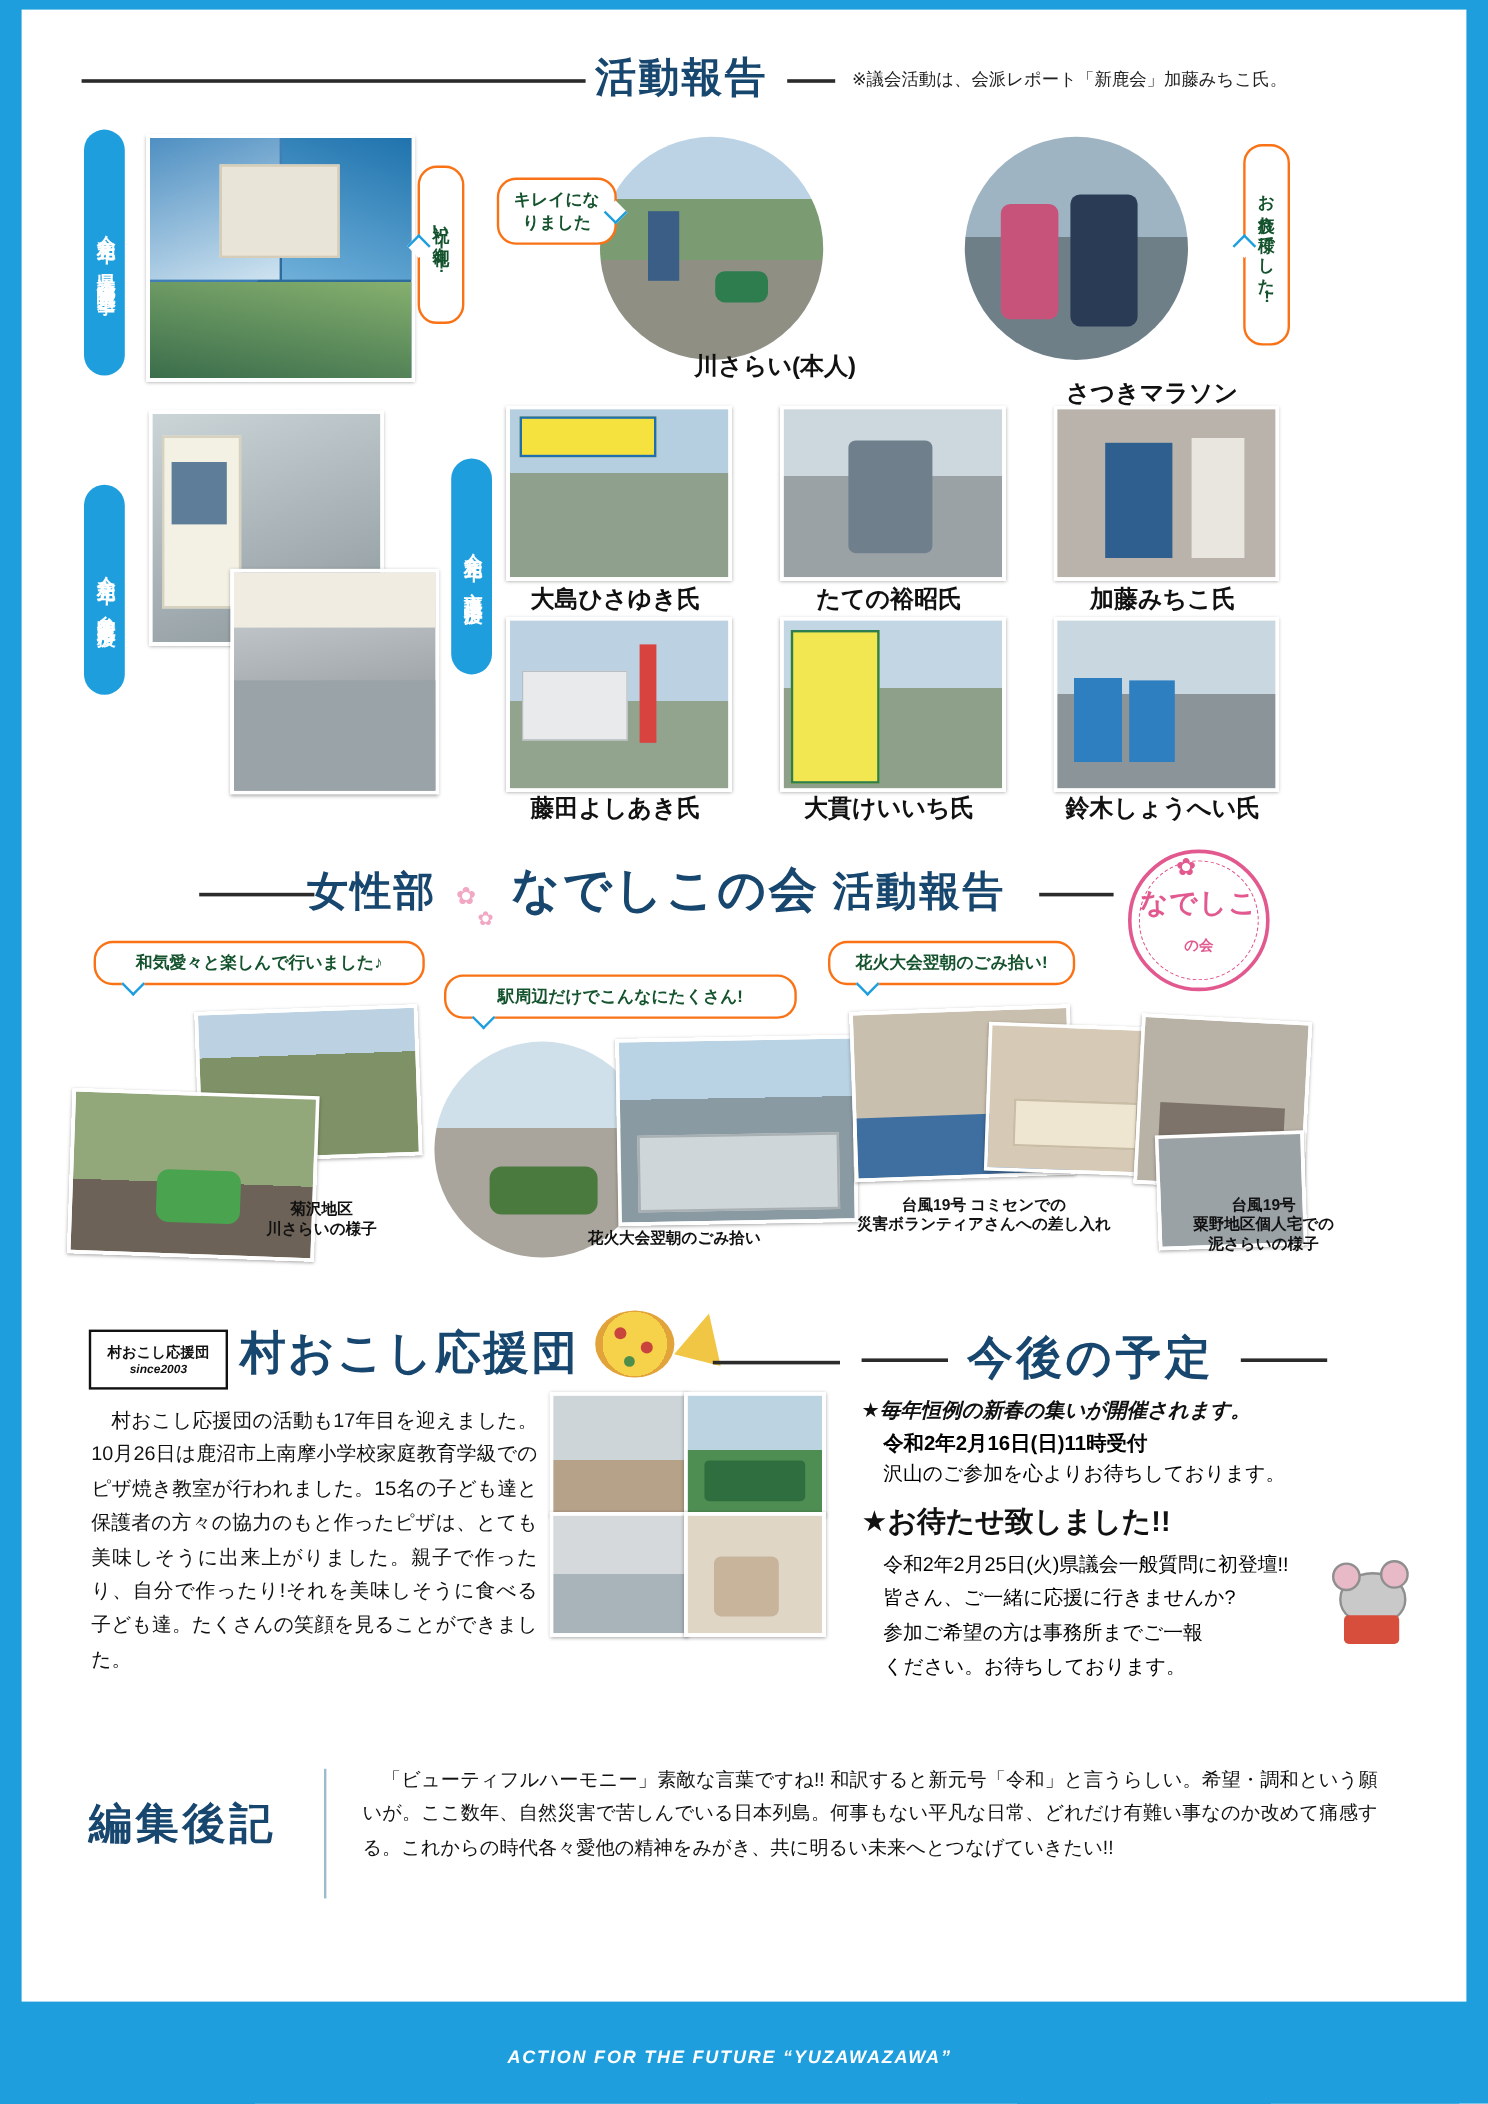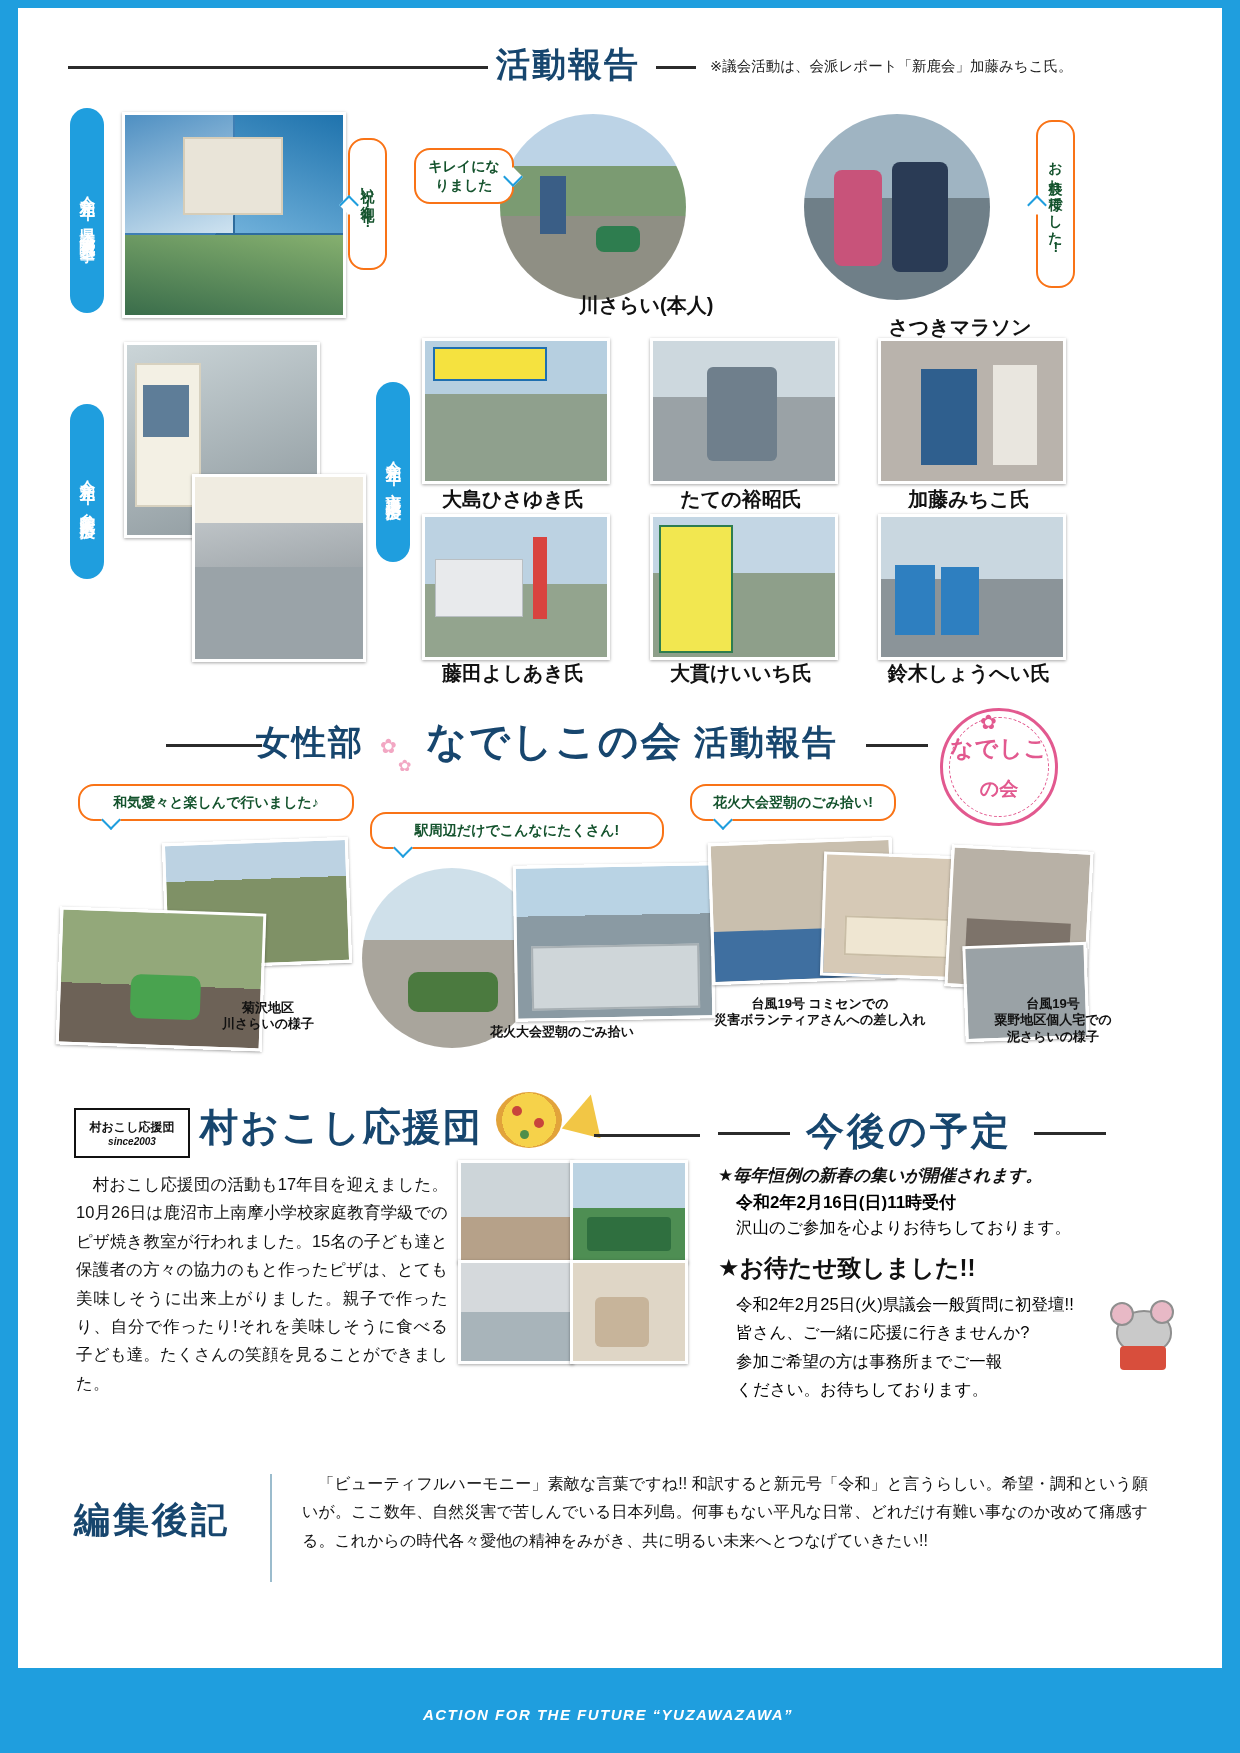--- a/index.html
+++ b/index.html
@@ -58,21 +58,21 @@
   .tail-bl:after{bottom:-8px;left:24px;}
 
   
   .stamp{
     position:absolute;width:112px;height:112px;border-radius:50%;
     border:3px solid #e2598f;color:#e2598f;
     display:flex;flex-direction:column;align-items:center;justify-content:center;
     font-weight:bold;
   }
   .stamp .s1{font-size:23px;letter-spacing:1px;}
-  .stamp .s2{font-size:19px;}
+  .stamp .s2{font-size:12px;}
   .stamp .ring{position:absolute;inset:6px;border:1px dashed #e2598f;border-radius:50%;}
   .petal{position:absolute;color:#f2a7c3;font-size:20px;}
 
   
   .body-text{
     font-size:16.5px;line-height:1.72;color:#111;text-align:justify;
   }
 
   .logo-box{
     position:absolute;border:2px solid #111;background:#fff;

